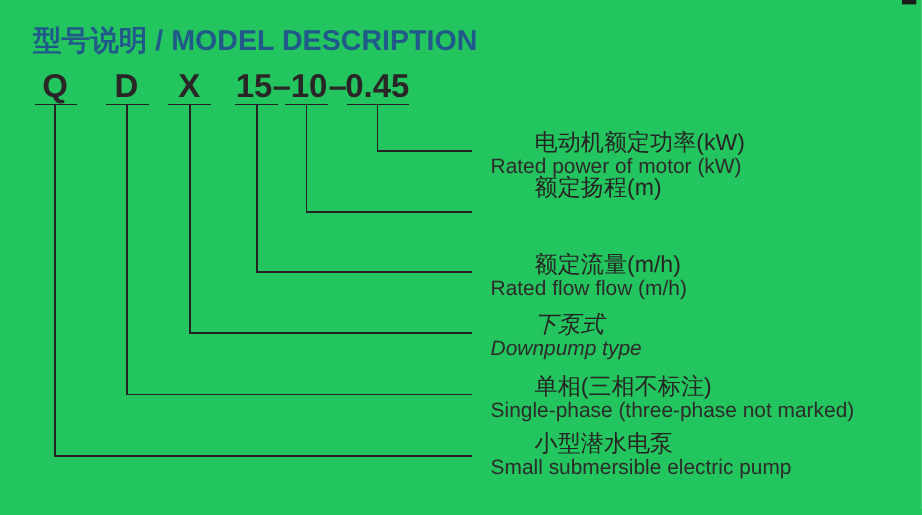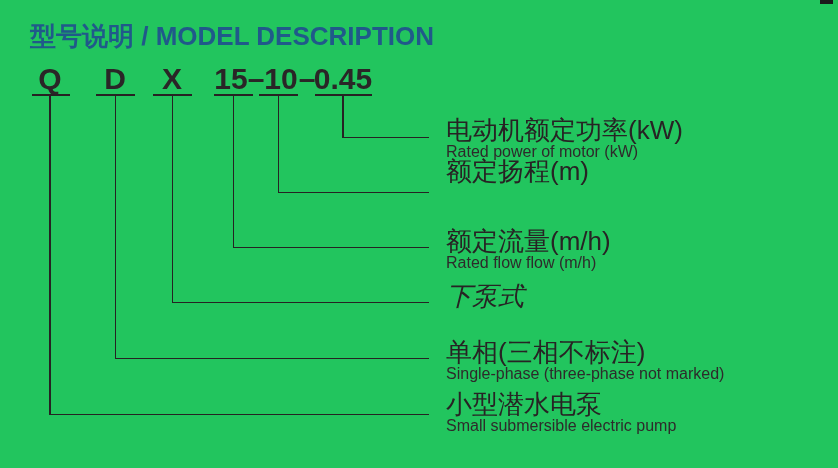--- a/index.html
+++ b/index.html
@@ -41,24 +41,24 @@
   .legend-item{
     position:absolute;left:446px;white-space:nowrap;
   }
   .legend-item:nth-child(1){top:119px;}
   .legend-item:nth-child(2){top:160px;}
   .legend-item:nth-child(3){top:230px;}
   .legend-item:nth-child(4){top:285px;font-style:italic;}
   .legend-item:nth-child(5){top:341px;}
   .legend-item:nth-child(6){top:393px;}
   .legend-zh{
-    font-size:26px;line-height:22px;color:#272324;
+    font-size:21px;line-height:22px;color:#272324;margin-left:40px;
   }
   .legend-en{
-    font-size:16px;line-height:20px;color:#2e2a2b;margin-top:1px;
+    font-size:19px;line-height:20px;color:#2e2a2b;margin-top:1px;
   }
 </style>
 </head>
 <body>
 
 <div class="page">
 
   <div class="corner-mark"></div>
 
   <h1 class="title">型号说明 / MODEL DESCRIPTION</h1>
@@ -100,20 +100,21 @@
       </div>
       <div class="legend-item">
         <div class="legend-zh">额定扬程(m)</div>
       </div>
       <div class="legend-item">
         <div class="legend-zh">额定流量(m/h)</div>
         <div class="legend-en">Rated flow flow (m/h)</div>
       </div>
       <div class="legend-item">
         <div class="legend-zh">下泵式</div>
+        <div class="legend-en">Downpump type</div>
       </div>
       <div class="legend-item">
         <div class="legend-zh">单相(三相不标注)</div>
         <div class="legend-en">Single-phase (three-phase not marked)</div>
       </div>
       <div class="legend-item">
         <div class="legend-zh">小型潜水电泵</div>
         <div class="legend-en">Small submersible electric pump</div>
       </div>
     </div>

